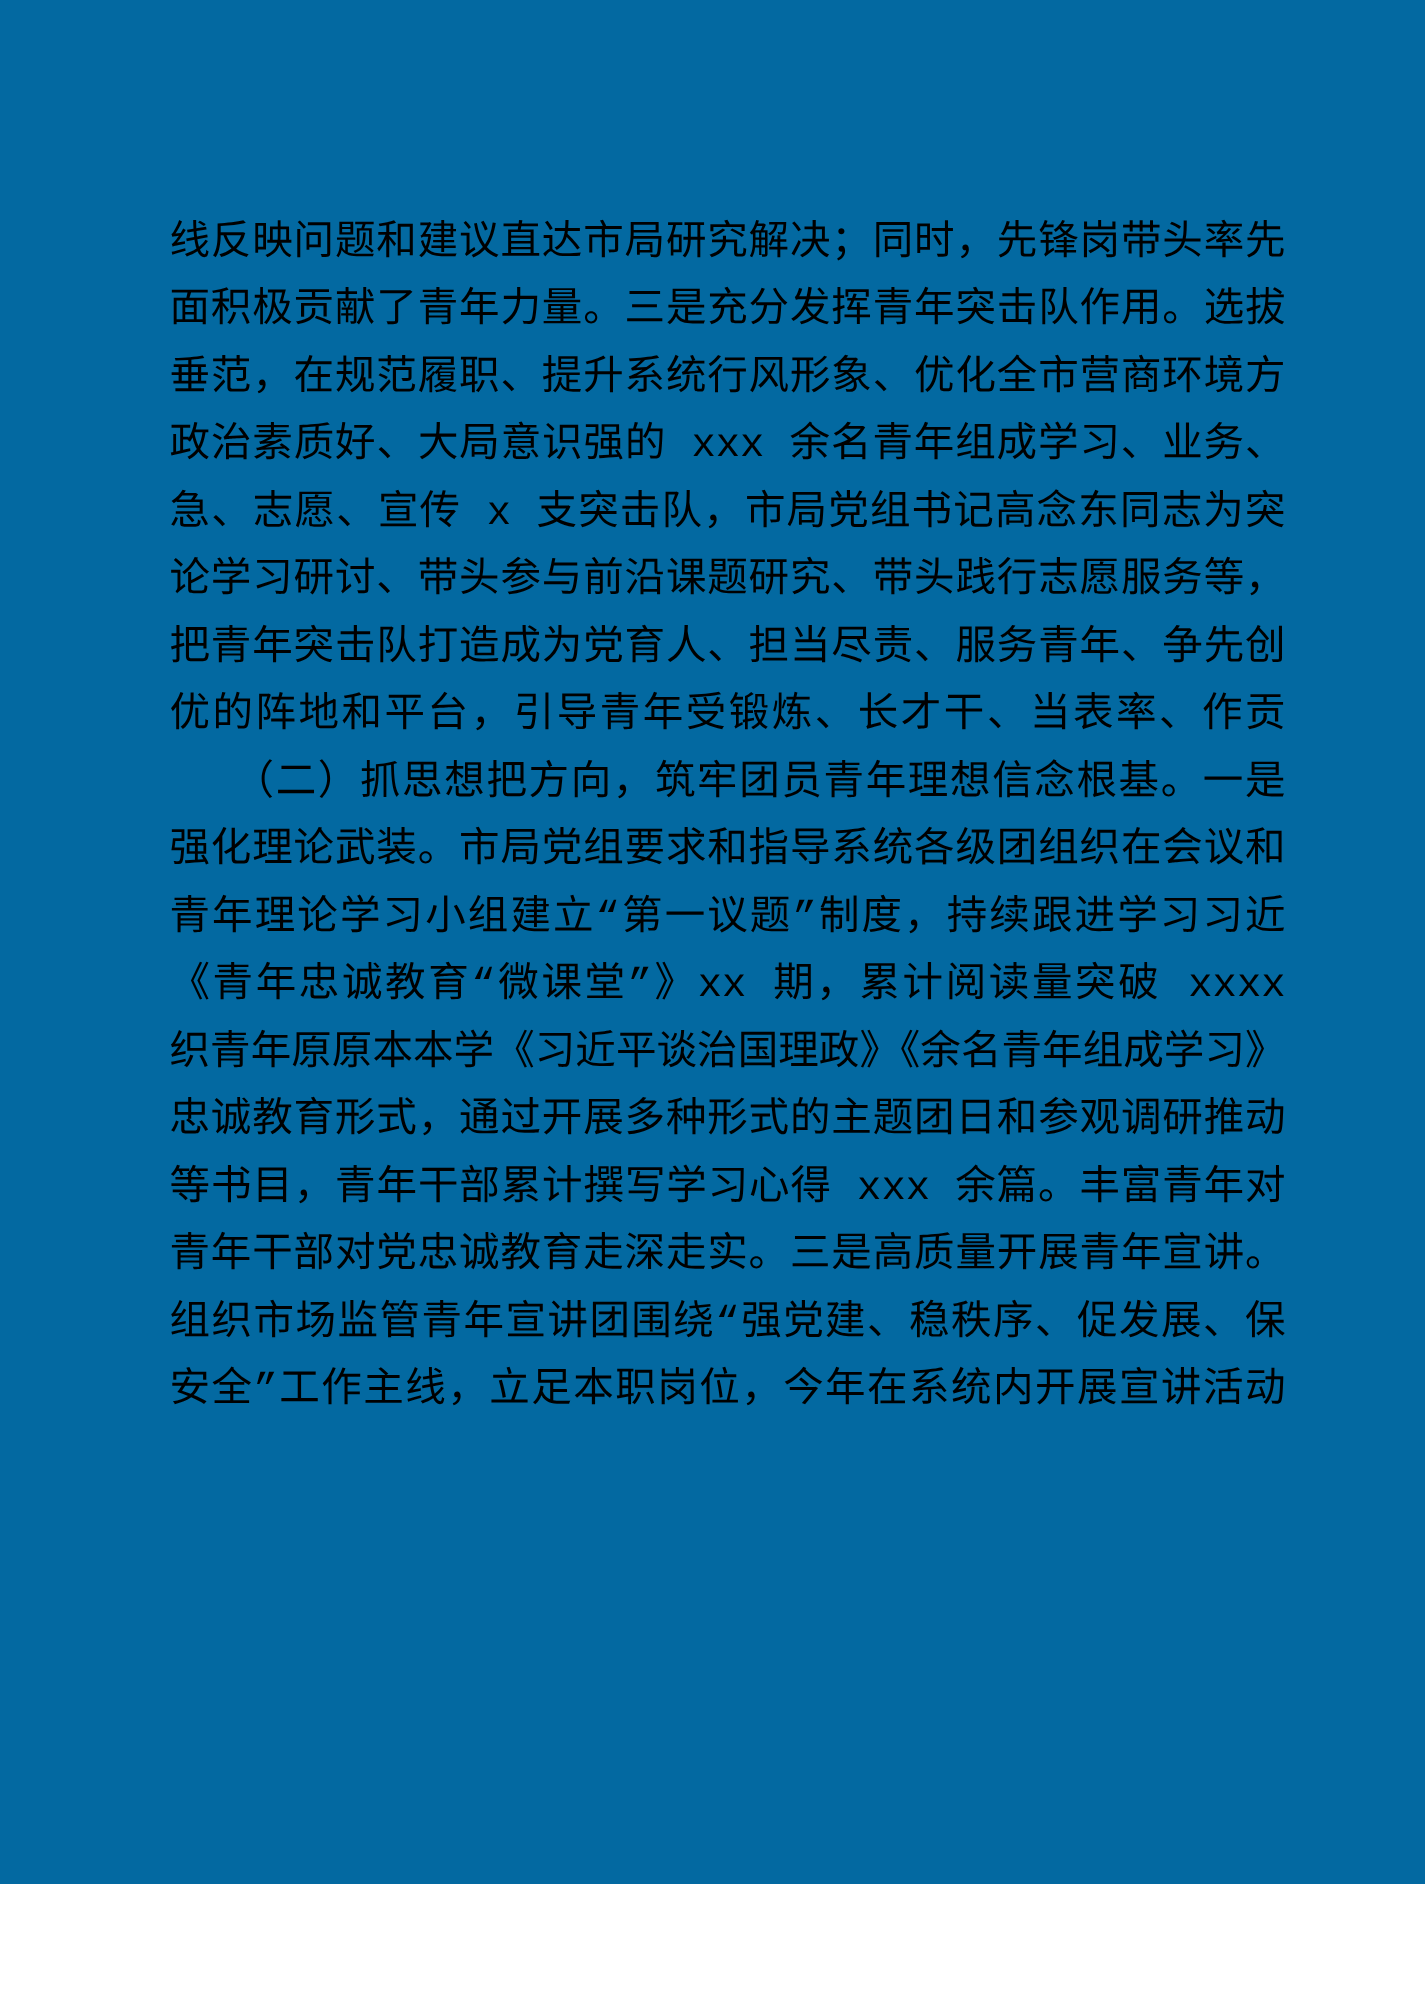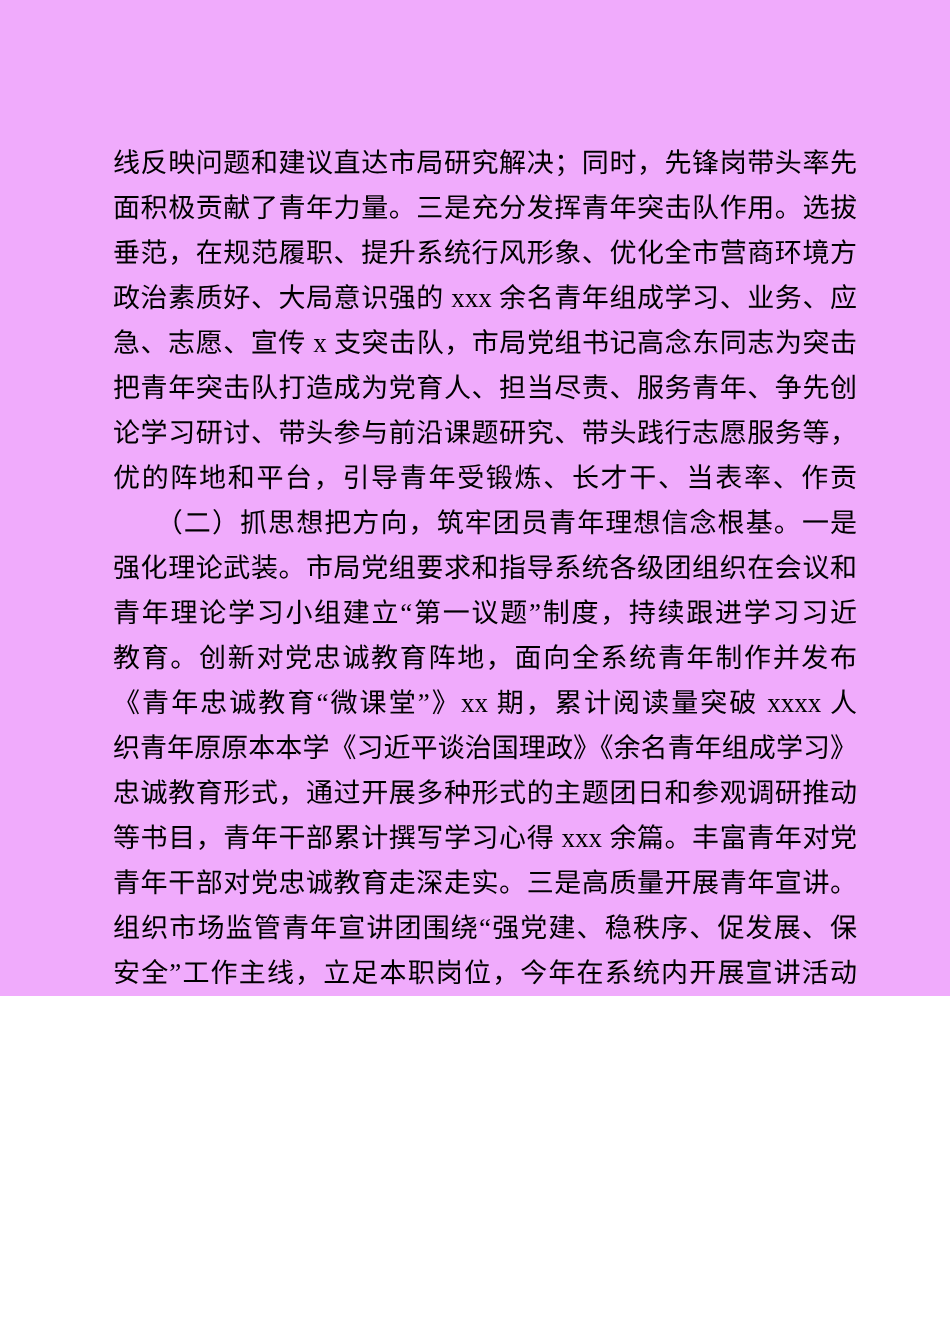--- a/index.html
+++ b/index.html
@@ -3,24 +3,24 @@
 <meta charset="utf-8">
 <style>
   html, body {
     margin: 0;
     padding: 0;
     background: #ffffff;
   }
   .page {
     position: relative;
     width: 950px;
-    height: 996px;
-    background: #f0abfc;
+    height: 1256px;
+    background: #0369a1;
     overflow: hidden;
-    font-family: Liberation Serif, serif;
+    font-family: Liberation Mono, monospace;
   }
   .text-block {
     position: absolute;
     left: 113px;
     top: 141px;
     width: 744px;
     color: #000000;
   }
   .line {
     font-size: 27px;
@@ -37,27 +37,26 @@
 </head>
 <body>
 
 <div class="page">
   <div class="text-block">
     <div class="line">线反映问题和建议直达市局研究解决；同时，先锋岗带头率先</div>
     <div class="line">面积极贡献了青年力量。三是充分发挥青年突击队作用。选拔</div>
     <div class="line">垂范，在规范履职、提升系统行风形象、优化全市营商环境方</div>
     <div class="line">政治素质好、大局意识强的 xxx 余名青年组成学习、业务、应</div>
     <div class="line">急、志愿、宣传 x 支突击队，市局党组书记高念东同志为突击</div>
+    <div class="line">论学习研讨、带头参与前沿课题研究、带头践行志愿服务等，</div>
     <div class="line">把青年突击队打造成为党育人、担当尽责、服务青年、争先创</div>
-    <div class="line">论学习研讨、带头参与前沿课题研究、带头践行志愿服务等，</div>
     <div class="line">优的阵地和平台，引导青年受锻炼、长才干、当表率、作贡献。</div>
     <div class="line">　　（二）抓思想把方向，筑牢团员青年理想信念根基。一是</div>
     <div class="line">强化理论武装。市局党组要求和指导系统各级团组织在会议和</div>
     <div class="line">青年理论学习小组建立“第一议题”制度，持续跟进学习习近</div>
-    <div class="line">教育。创新对党忠诚教育阵地，面向全系统青年制作并发布</div>
     <div class="line">《青年忠诚教育“微课堂”》xx 期，累计阅读量突破 xxxx 人次，</div>
     <div class="line">织青年原原本本学《习近平谈治国理政》《余名青年组成学习》</div>
     <div class="line">忠诚教育形式，通过开展多种形式的主题团日和参观调研推动</div>
     <div class="line">等书目，青年干部累计撰写学习心得 xxx 余篇。丰富青年对党</div>
     <div class="line">青年干部对党忠诚教育走深走实。三是高质量开展青年宣讲。</div>
     <div class="line">组织市场监管青年宣讲团围绕“强党建、稳秩序、促发展、保</div>
     <div class="line">安全”工作主线，立足本职岗位，今年在系统内开展宣讲活动</div>
   </div>
 </div>
 

